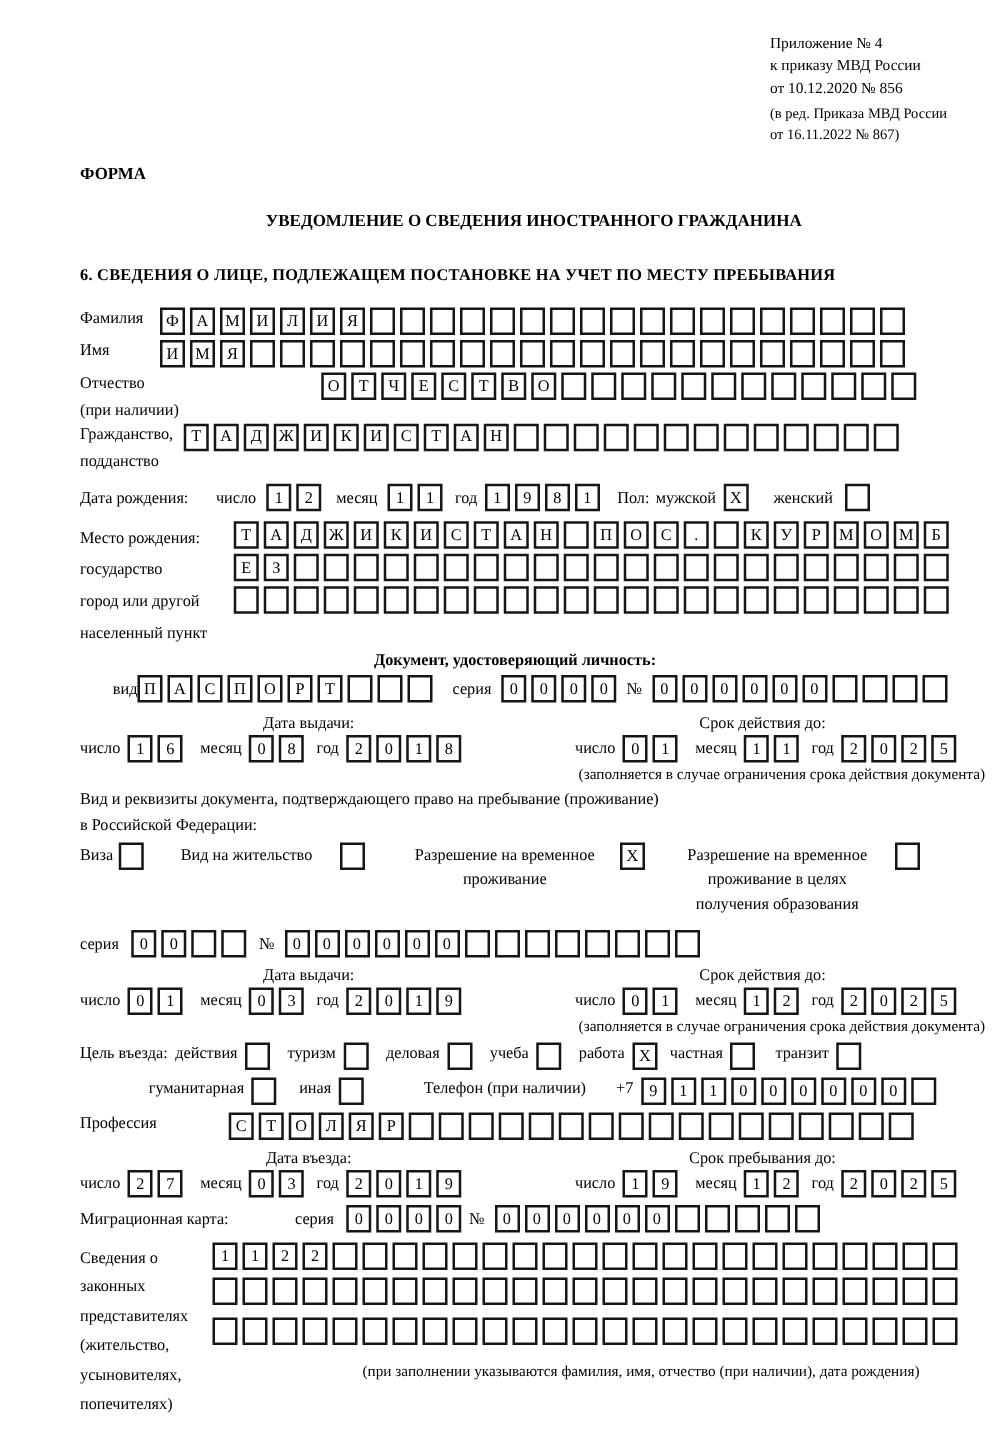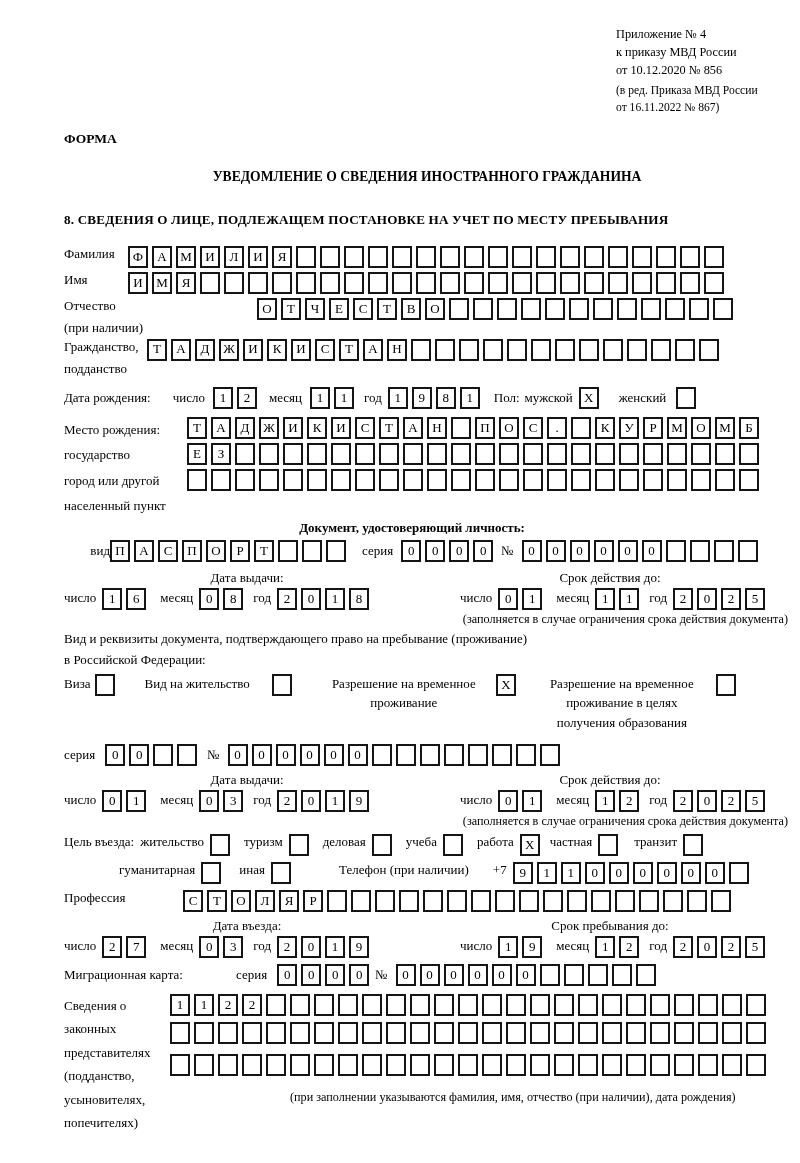--- a/index.html
+++ b/index.html
@@ -61,21 +61,21 @@
       <div>от 16.11.2022 № 867)</div>
     </div>
   </div>
 
   <div class="forma">ФОРМА</div>
 
   <div class="title">
     <div>УВЕДОМЛЕНИЕ О СВЕДЕНИЯ ИНОСТРАННОГО ГРАЖДАНИНА</div>
   </div>
 
-  <div class="section">8. СВЕДЕНИЯ О ЛИЦЕ, ПОДЛЕЖАЩЕМ ПОСТАНОВКЕ НА УЧЕТ ПО МЕСТУ ПРЕБЫВАНИЯ</div>
+  <div class="section">6. СВЕДЕНИЯ О ЛИЦЕ, ПОДЛЕЖАЩЕМ ПОСТАНОВКЕ НА УЧЕТ ПО МЕСТУ ПРЕБЫВАНИЯ</div>
 
   <div class="row">
     <div class="lblcol" style="width:64px;">Фамилия</div>
     <span class="cells">
         <span class="cell">Ф</span>
         <span class="cell">А</span>
         <span class="cell">М</span>
         <span class="cell">И</span>
         <span class="cell">Л</span>
         <span class="cell">И</span>
@@ -500,21 +500,21 @@
             <span class="cell">5</span>
           </span>
       </div>
     </div>
   </div>
   <div class="note">(заполняется в случае ограничения срока действия документа)</div>
 
   <div class="purpose">
     <span class="lbl" style="margin-right:6px;">Цель въезда:</span>
     <span class="pitem">
-        <span>жительство</span>
+        <span>действия</span>
         <span class="cells">
           <span class="cell"></span>
         </span>
       </span>
     <span class="pitem" style="margin-left:10px;">
         <span>туризм</span>
         <span class="cells">
           <span class="cell"></span>
         </span>
       </span>
@@ -679,21 +679,21 @@
         <span class="cell"></span>
         <span class="cell"></span>
       </span>
   </div>
 
   <div class="row" style="margin-bottom:0;">
     <div class="lblcol" style="width:106px;line-height:1.8;">
       <div>Сведения о</div>
       <div>законных</div>
       <div>представителях</div>
-      <div>(подданство,</div>
+      <div>(жительство,</div>
       <div>усыновителях,</div>
       <div>попечителях)</div>
     </div>
     <div>
       <div style="margin-bottom:6px;"><span class="cells">
             <span class="cell">1</span>
             <span class="cell">1</span>
             <span class="cell">2</span>
             <span class="cell">2</span>
             <span class="cell"></span>

